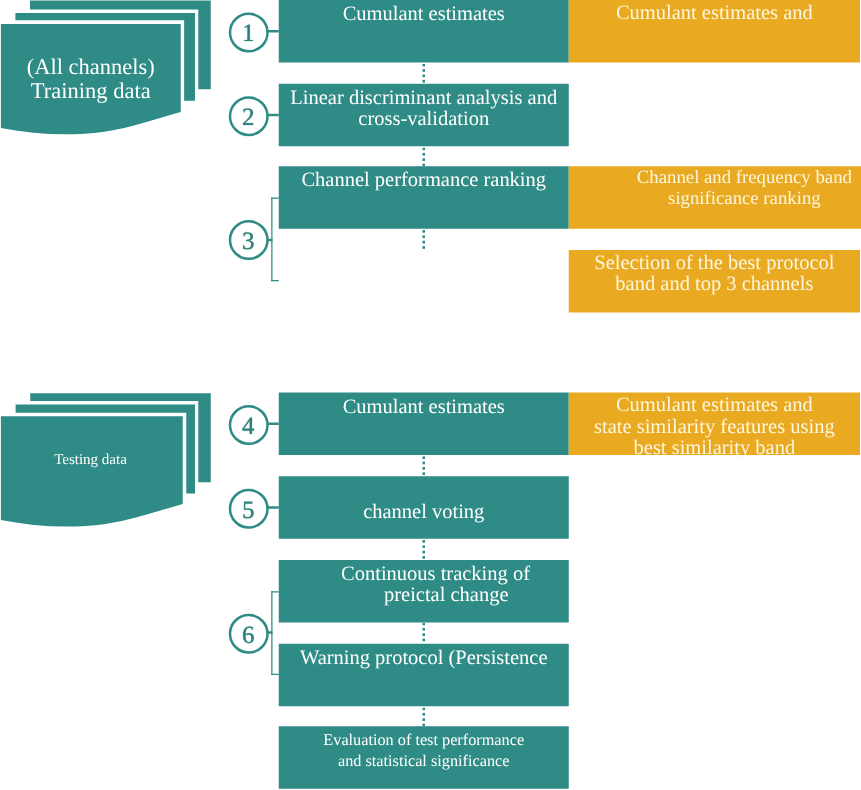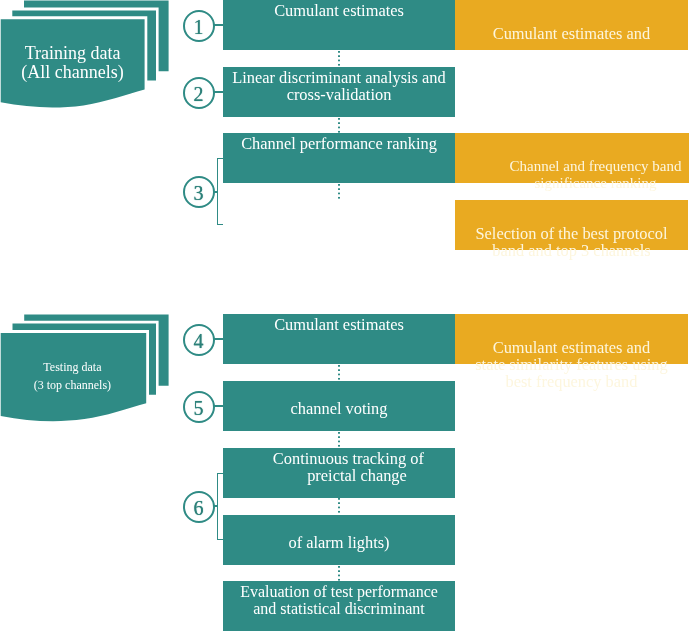--- a/index.html
+++ b/index.html
@@ -3,21 +3,21 @@
 <meta charset="utf-8">
 <style>
   html,body{margin:0;padding:0;}
   body{width:689px;height:632px;background:#ffffff;position:relative;overflow:hidden;
        font-family:"Liberation Serif",serif;-webkit-font-smoothing:antialiased;}
   .stage{position:absolute;left:0;top:0;width:689px;height:632px;filter:opacity(1);}
 
   .box{position:absolute;display:flex;align-items:flex-start;justify-content:center;
        text-align:center;box-sizing:border-box;}
   .box .txt{display:block;line-height:17.4px;position:relative;top:1.9px;}
-  .yellow .txt{line-height:17px;top:0.9px;margin-top:24px;}
+  .yellow .txt{line-height:17px;top:0.9px;}
   .shiftleft{position:relative;left:-8.6px;}
   .green{background:#2f8b85;color:#ffffff;}
   .yellow{background:#e9aa21;color:#fdf6de;}
 
   .dotline{position:absolute;width:2px;
        background-image:linear-gradient(to bottom,#2f8b85 0 2px,rgba(0,0,0,0) 2px 4.3px);
        background-size:2px 4.3px;}
 
   .circ{position:absolute;box-sizing:border-box;border:2.8px solid #2f8b85;border-radius:50%;
         display:flex;align-items:center;justify-content:center;color:#2c8079;
@@ -43,40 +43,39 @@
       <path fill="#2f8b85" d="M12.3 10.4 H156.0 V80.5 H12.3 Z"></path>
       <path fill="#ffffff" d="M-2.1 16.2 H147.3 V91.1
                C 127.6 96.6, 107 104.4, 84.4 107.5
                C 55 111.4, 28 109.7, -2.1 104.3 Z"></path>
       <path fill="#2f8b85" d="M0.7 19.2 H144.6 V89.6
                C 125.6 94.8, 105 102.3, 83.4 105.4
                C 55 109.2, 29 107.6, 0.7 102.3 Z"></path>
     </svg>
   </div>
   <div class="stacklabel" style="left:0px;top:44.4px;width:145.2px;font-size:18px;line-height:18.4px;">
+    <div>(All channels)</div>
     <div>Training data</div>
-    <div>(All channels)</div>
   </div>
 
   <div class="stack" style="left:0px;top:314px;width:175px;height:115px;">
     <svg width="175" height="115" viewBox="0 0 175 115">
       <path fill="#2f8b85" d="M24.2 0.6 H168.6 V71.7 H24.2 Z"></path>
       <path fill="#ffffff" d="M9.7 6.8 H158.6 V83.6 H9.7 Z"></path>
       <path fill="#2f8b85" d="M12.5 9.6 H156.0 V80.8 H12.5 Z"></path>
       <path fill="#ffffff" d="M-2.1 16.1 H149.0 V90.7
                C 129.2 96.2, 108 104.1, 85.4 107.2
                C 56 111.1, 28 109.5, -2.1 103.9 Z"></path>
       <path fill="#2f8b85" d="M0.7 18.9 H146.2 V89.2
                C 127.2 94.4, 106 102, 84.4 105.1
                C 56 108.9, 29 107.3, 0.7 101.9 Z"></path>
     </svg>
   </div>
   <div class="stacklabel" style="left:0px;top:357.5px;width:144.8px;font-size:12px;line-height:18.4px;">
     <div>Testing data</div>
-    <div>(3 top channels)</div>
   </div>
 
   <div class="dotline" style="left:338px;top:51px;height:16px;"></div>
   <div class="dotline" style="left:338px;top:118px;height:16px;"></div>
   <div class="dotline" style="left:338px;top:184px;height:16px;"></div>
   <div class="dotline" style="left:338px;top:365px;height:16px;"></div>
   <div class="dotline" style="left:338px;top:432px;height:16px;"></div>
   <div class="dotline" style="left:338px;top:498px;height:16px;"></div>
   <div class="dotline" style="left:338px;top:566px;height:16px;"></div>
 
@@ -113,49 +112,48 @@
     </span>
   </div>
 
   <div class="box green" style="left:223px;top:314px;width:232px;height:50px;font-size:16.4px;">
     <span class="txt"><span>Cumulant estimates</span></span>
   </div>
   <div class="box yellow" style="left:455px;top:314px;width:233px;height:50px;font-size:16.4px;">
     <span class="txt">
       <span>Cumulant estimates and</span><br>
       <span>state similarity features using</span><br>
-      <span>best frequency band</span>
+      <span>best similarity band</span>
     </span>
   </div>
 
   <div class="box green" style="left:223px;top:381px;width:232px;height:50px;font-size:16.4px;">
     <span class="txt">
       <br>
       <span>channel voting</span>
     </span>
   </div>
 
   <div class="box green" style="left:223px;top:448px;width:232px;height:50px;font-size:16.4px;padding-left:36px;">
     <span class="txt">
       <span class="shiftleft">Continuous tracking of</span><br>
       <span>preictal change</span>
     </span>
   </div>
 
   <div class="box green" style="left:223px;top:515px;width:232px;height:50px;font-size:16.4px;">
     <span class="txt">
-      <br>
-      <span>of alarm lights)</span>
+      <span>Warning protocol (Persistence</span><br>
     </span>
   </div>
 
-  <div class="box green" style="left:223px;top:581px;width:232px;height:50px;font-size:16px;">
+  <div class="box green" style="left:223px;top:581px;width:232px;height:50px;font-size:13px;">
     <span class="txt">
       <span>Evaluation of test performance</span><br>
-      <span>and statistical discriminant</span>
+      <span>and statistical significance</span>
     </span>
   </div>
 
   <div class="stem" style="left:214.2px;top:24.3px;width:9.3px;"></div>
   <div class="circ" style="left:182.5px;top:9.5px;width:32px;height:32px;">
     <span class="mk">1</span>
   </div>
 
   <div class="stem" style="left:214.2px;top:91.3px;width:9.3px;"></div>
   <div class="circ" style="left:182.5px;top:76.5px;width:32px;height:32px;">

